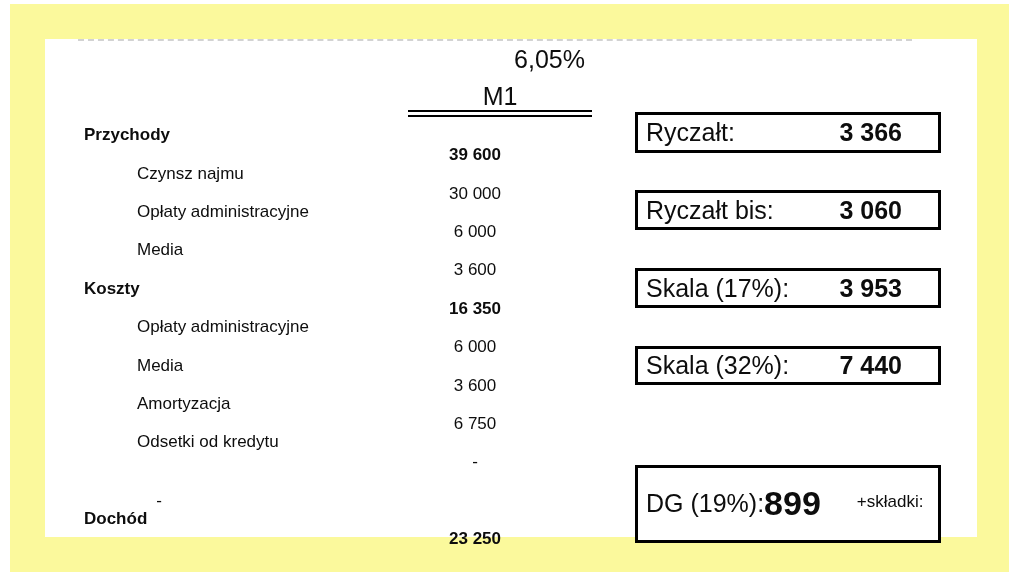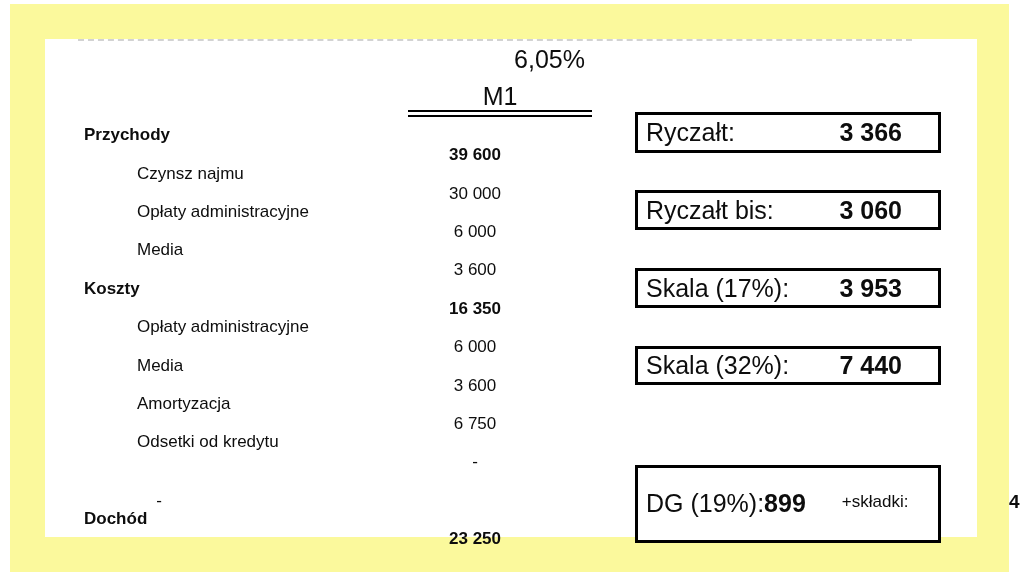--- a/index.html
+++ b/index.html
@@ -29,21 +29,21 @@
     padding:0 36px 0 8px;}
   .tax-box .tax-label{flex:1;font-size:25px;white-space:nowrap;}
   .tax-box .tax-value{font-size:25px;font-weight:700;white-space:nowrap;}
   .box1{top:112px;height:41px;}
   .box2{top:190px;height:40px;}
   .box3{top:268px;height:40px;}
   .box4{top:346px;height:39px;}
   .box5{top:422px;height:78px;align-items:stretch;padding:4px 4px 6px 0;margin-top:43px;}
   .tax-main{flex:1;display:flex;align-items:center;padding:0 36px 0 8px;}
   .tax-main .tax-label{flex:1;font-size:25px;}
-  .tax-main .tax-value{font-size:25px;font-weight:700;}
+  .tax-main .tax-value{font-size:34px;font-weight:700;}
   .tax-sub{display:flex;justify-content:flex-end;align-items:center;padding:0 28px 2px 0;gap:40px;}
   .tax-sub-label{font-size:17px;white-space:nowrap;}
   .tax-sub-value{font-size:19px;font-weight:700;width:108px;text-align:right;white-space:nowrap;}
 </style>
 </head>
 <body>
 
 <div class="frame"></div>
 <div class="card"></div>
 <div class="pagebreak"></div>

